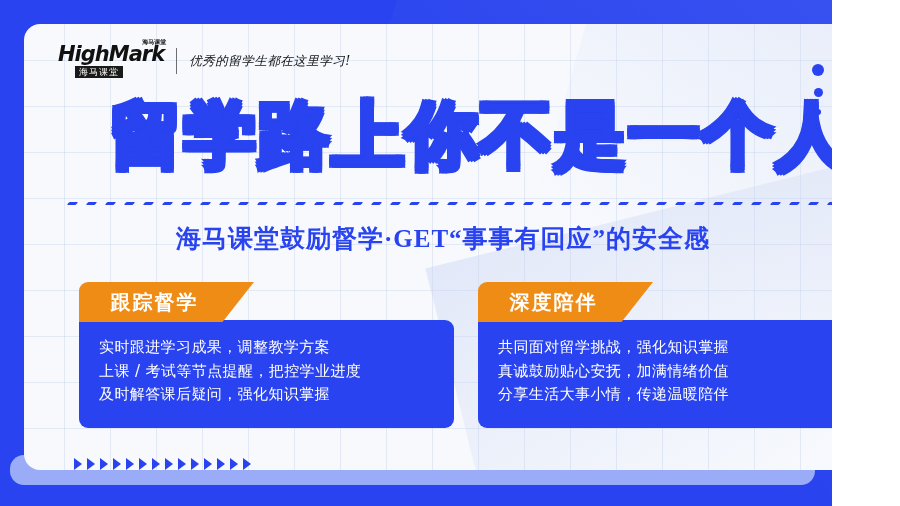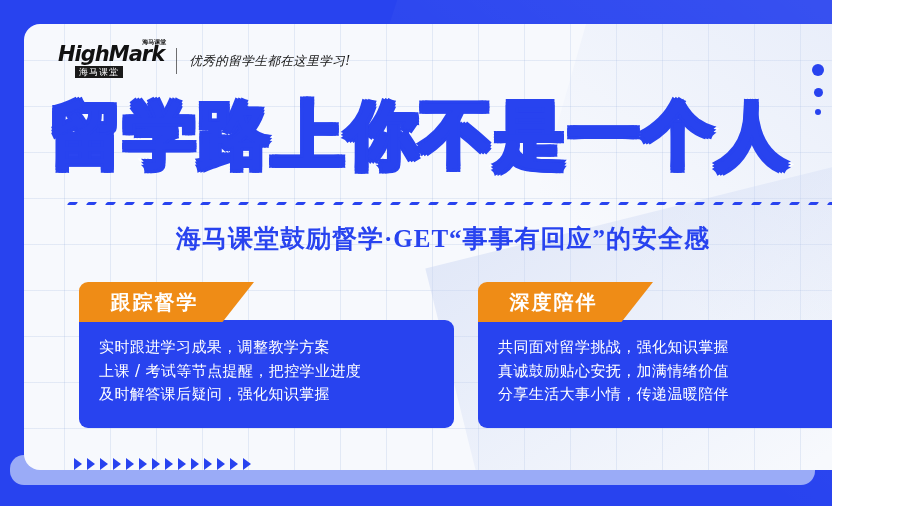--- a/index.html
+++ b/index.html
@@ -110,20 +110,21 @@
     color:#2843ef;
     -webkit-text-stroke:5px #ffffff;
     paint-order:stroke fill;
     text-shadow:
        3px 0 0 #2843ef, -3px 0 0 #2843ef,
        0 3px 0 #2843ef, 0 -3px 0 #2843ef,
        3px 3px 0 #2843ef, -3px 3px 0 #2843ef,
        3px -3px 0 #2843ef, -3px -3px 0 #2843ef;
     white-space:nowrap;
     line-height:1.15;
+    text-align:right;
   }
 
   
   .slash-row {
     position:absolute; left:44px; top:172px;
     width:790px; height:14px;
     display:flex; gap:10px; align-items:center;
   }
   .slash {
     width:9px; height:3px; background:#2843ef;

